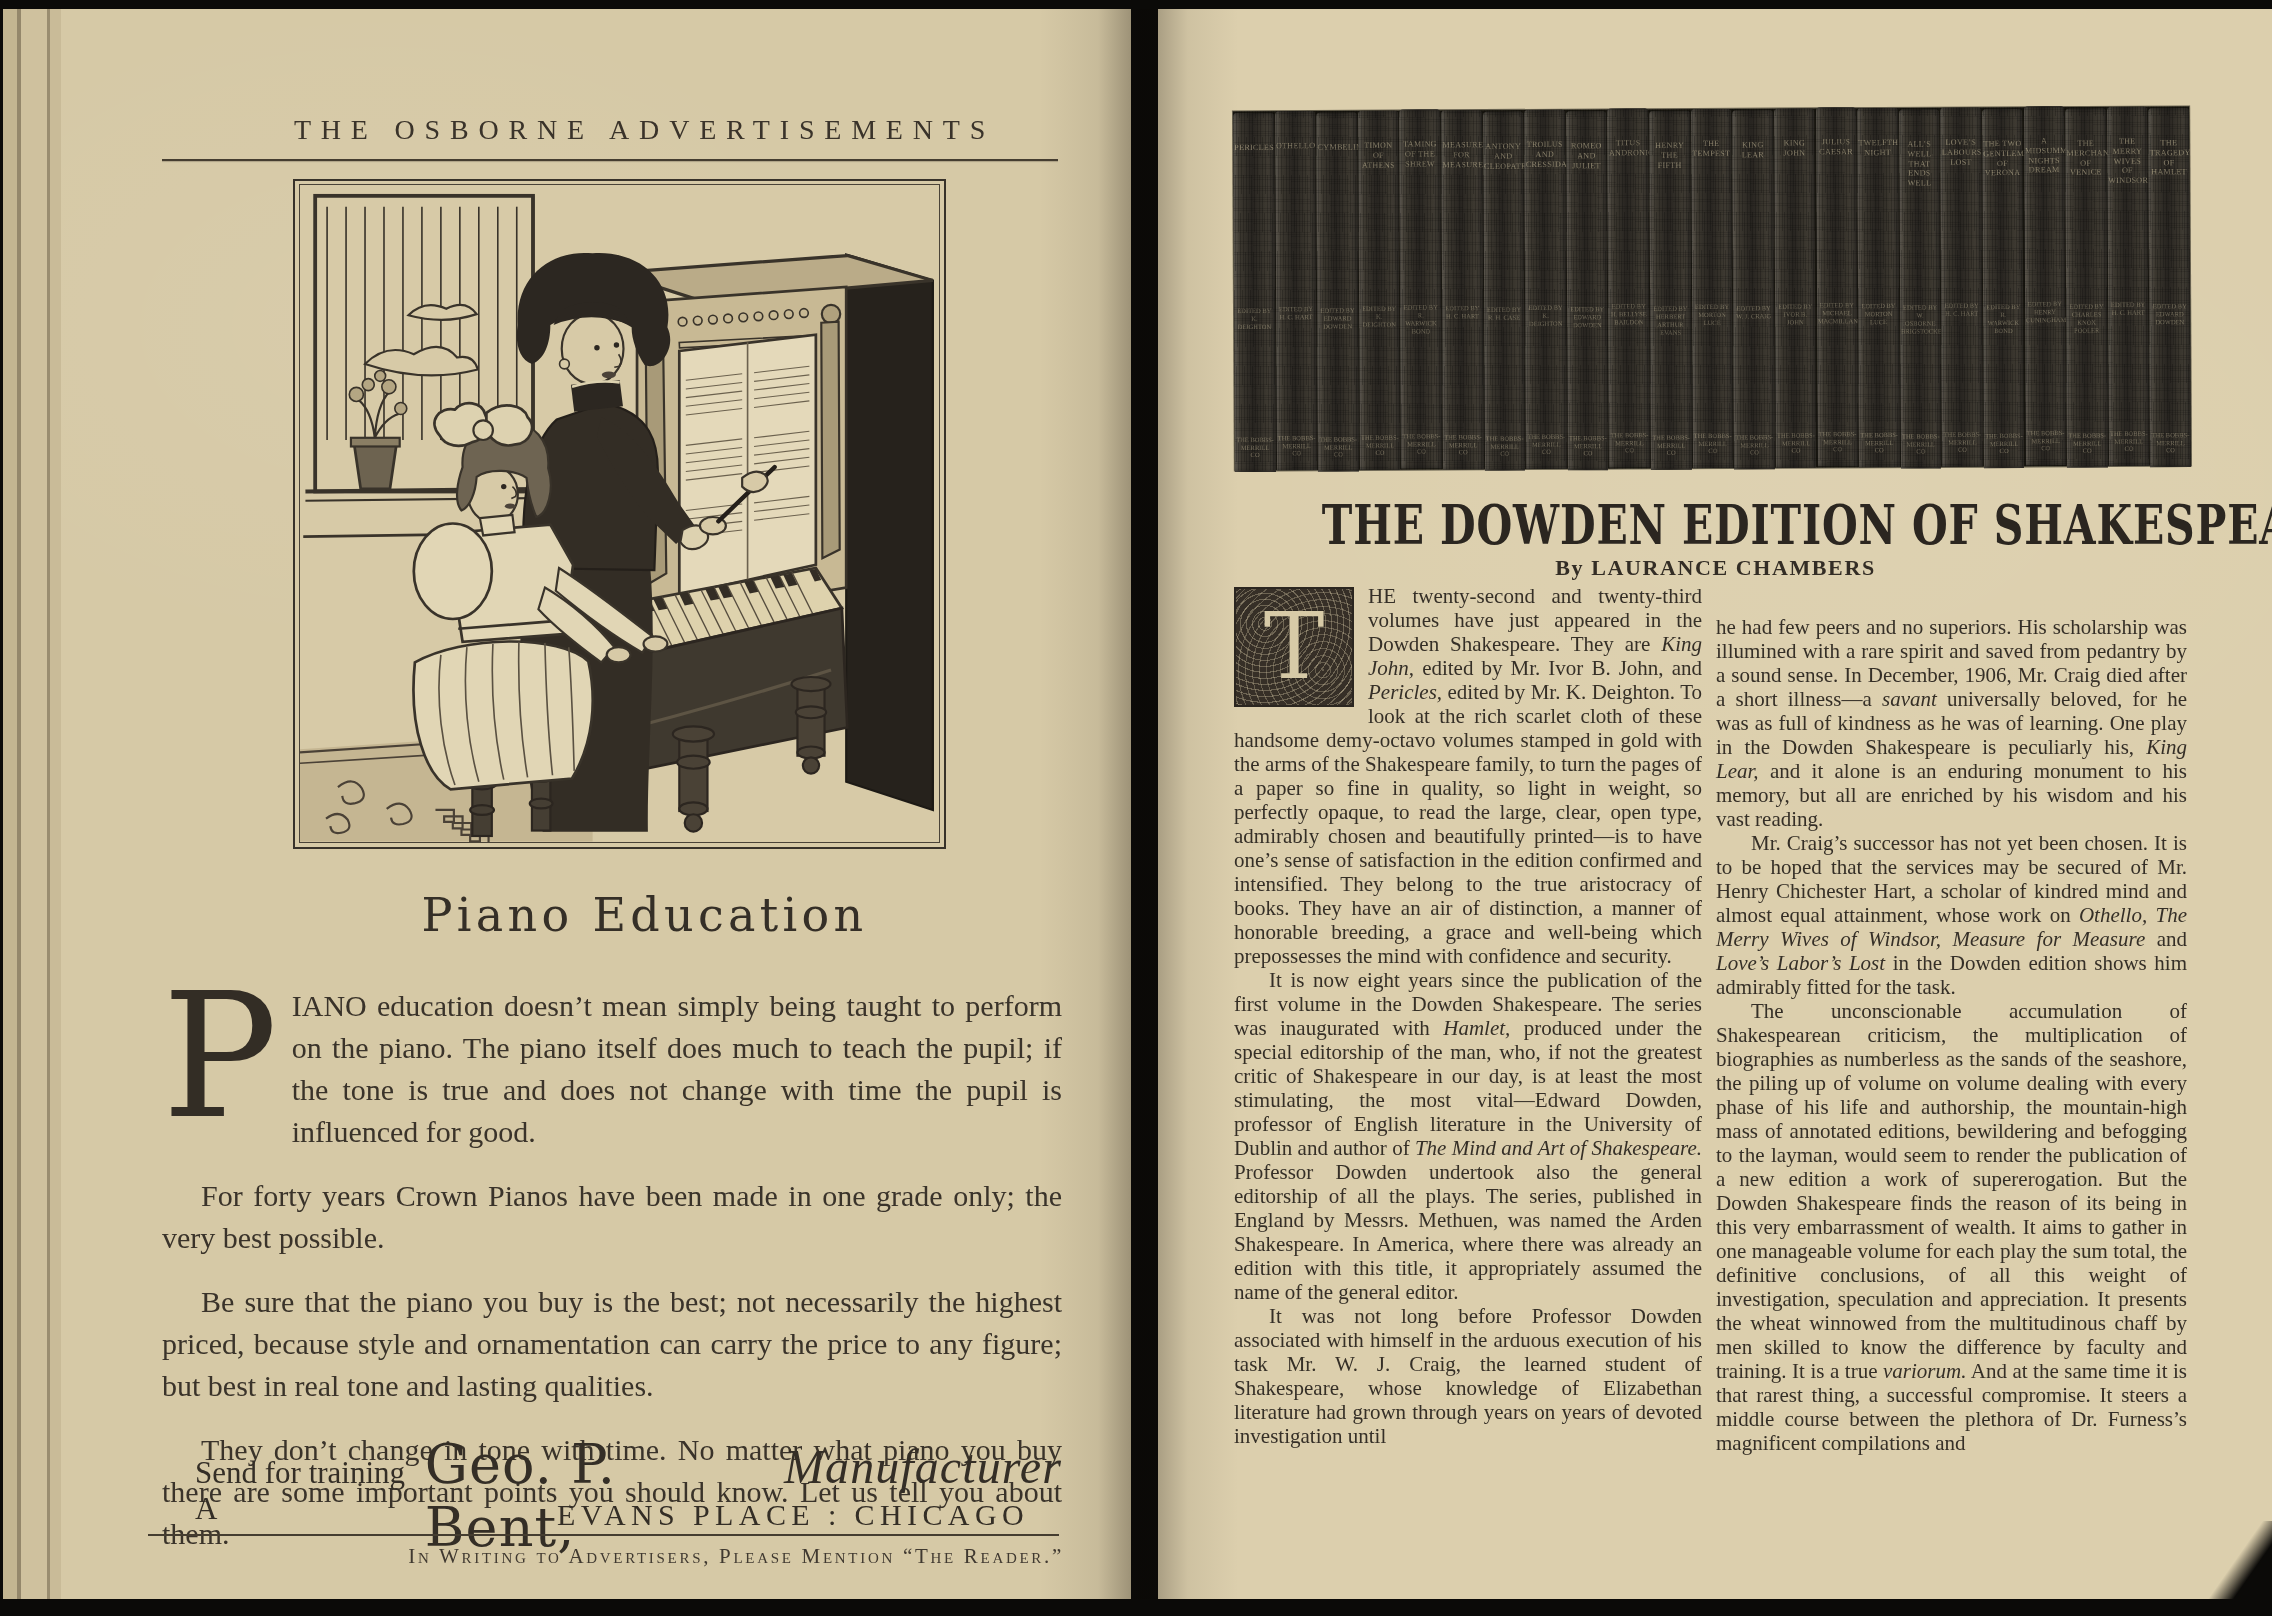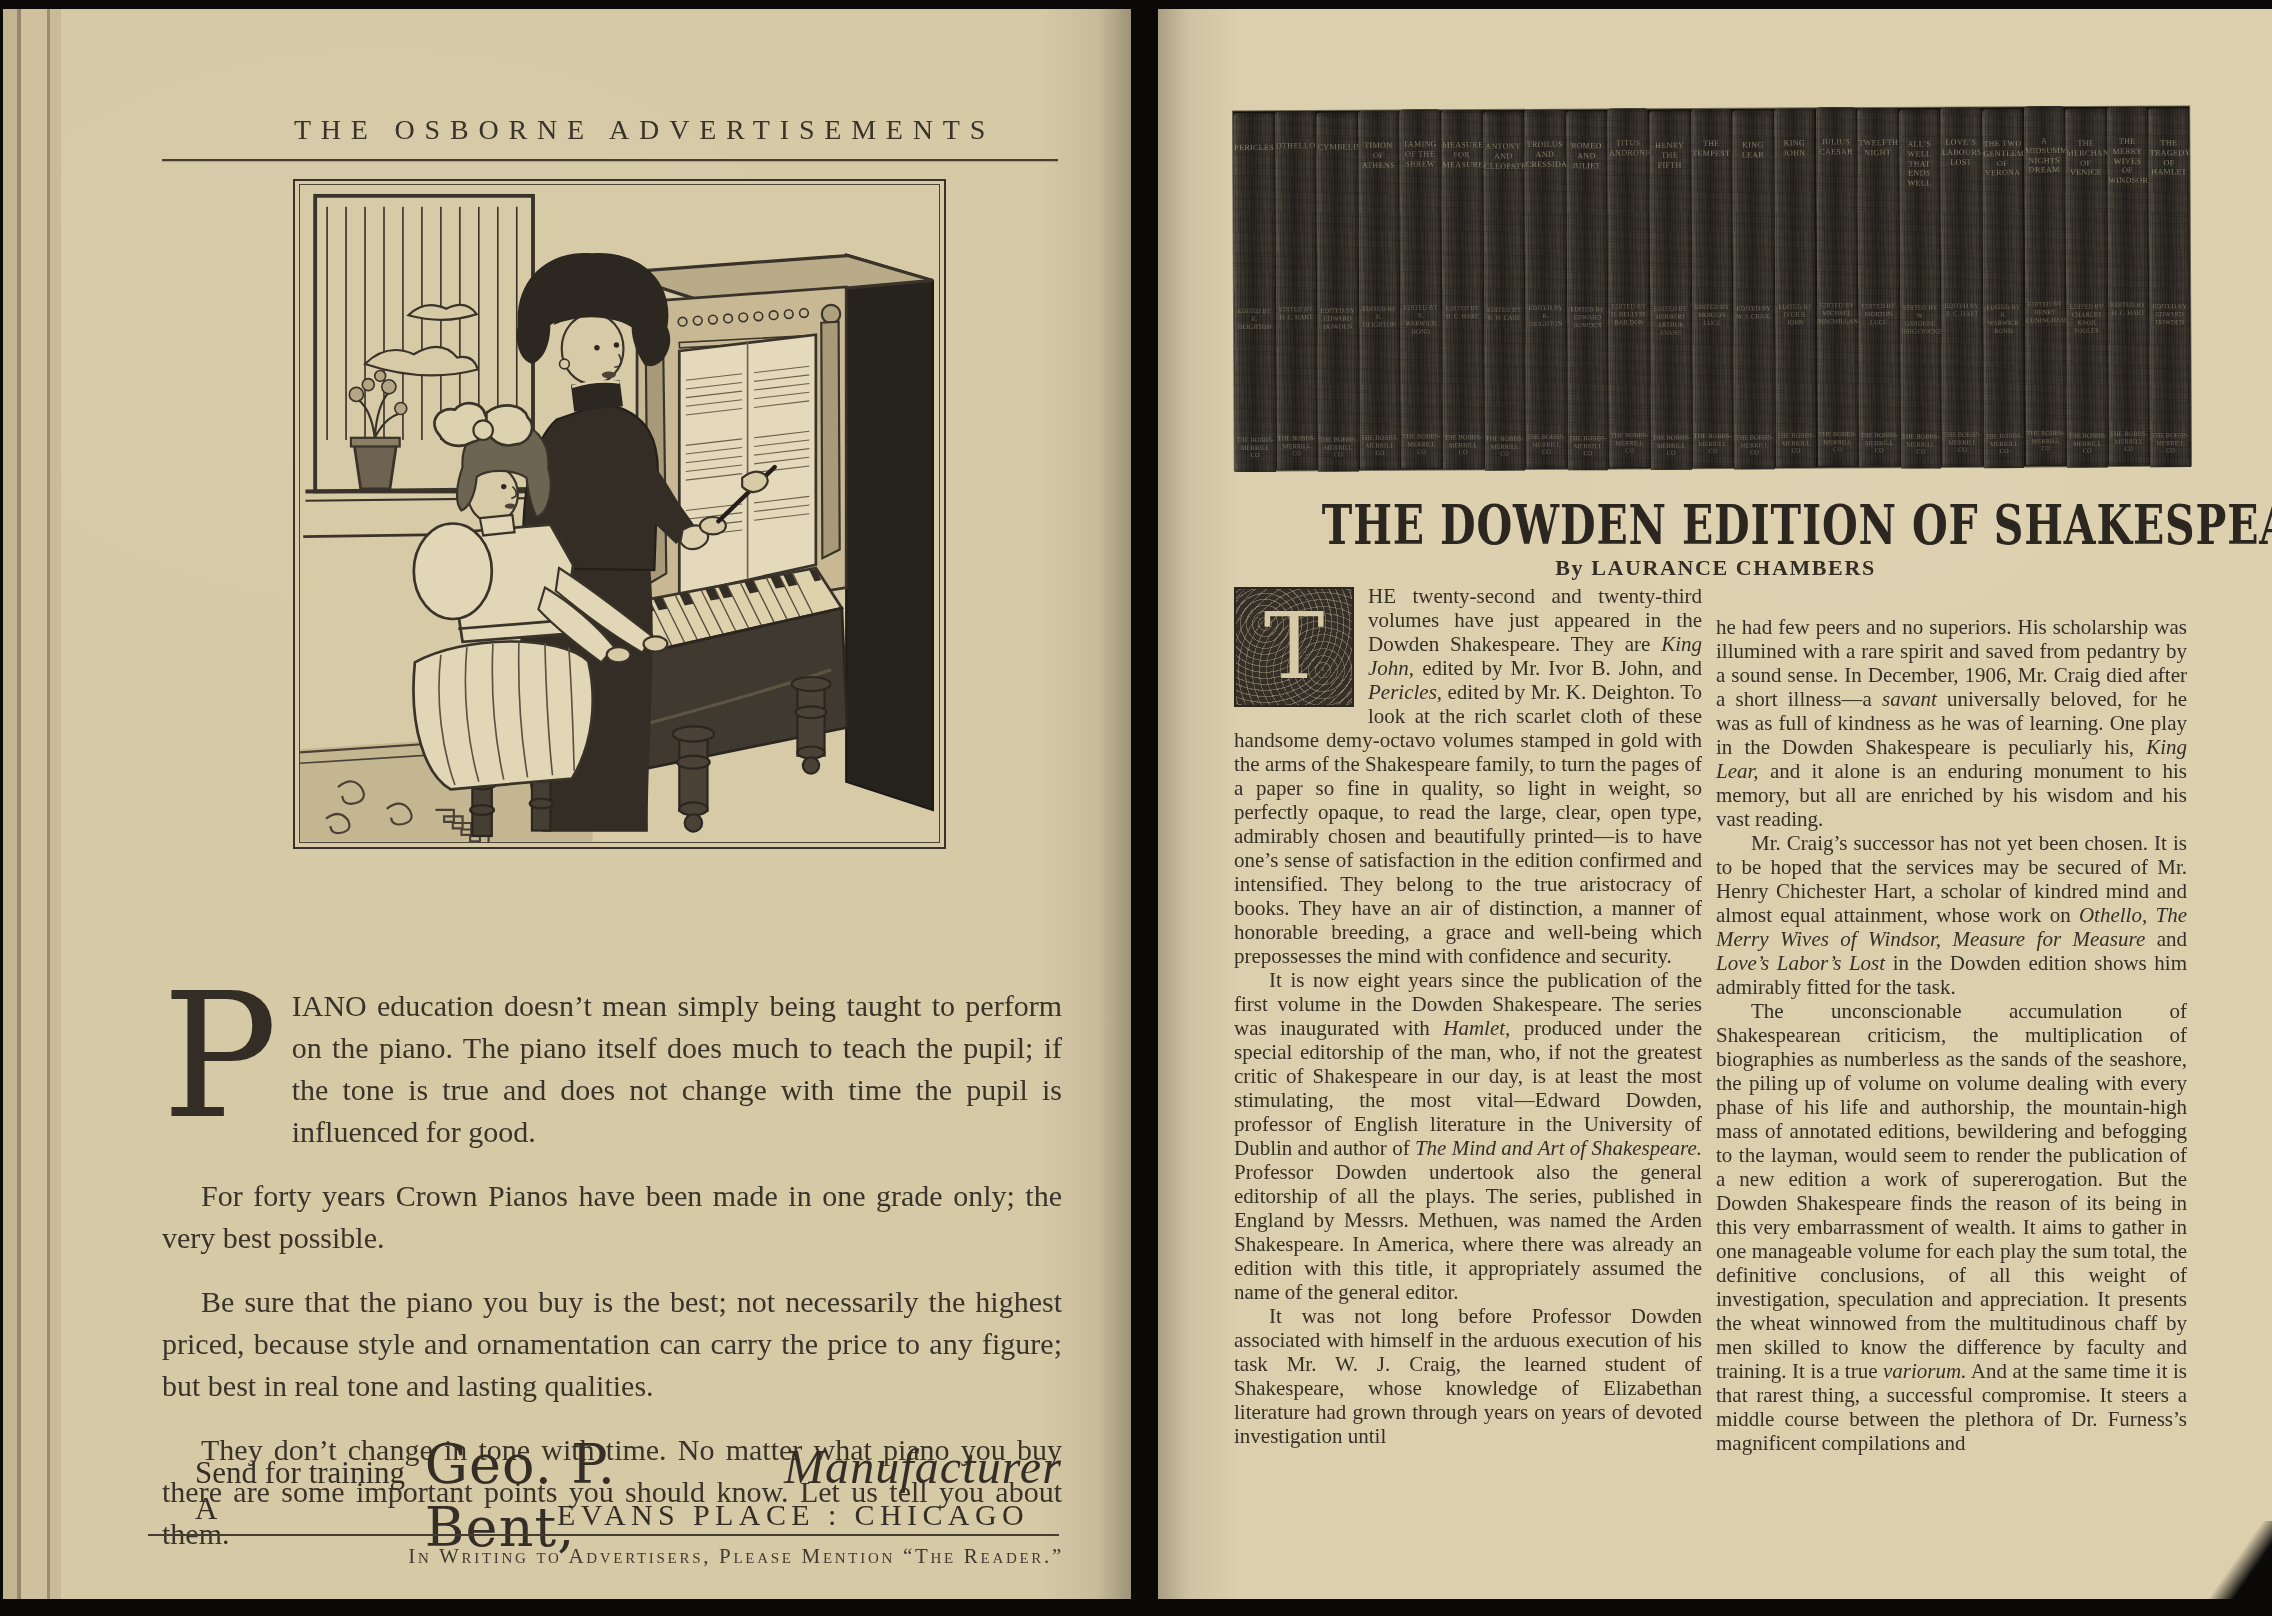--- a/index.html
+++ b/index.html
@@ -372,20 +372,21 @@
           <path d="M300 520 C296 462 342 430 386 440 C430 436 462 470 458 522 C470 560 458 606 436 612 C424 584 420 560 418 540 C396 524 348 522 326 538 C324 566 314 594 298 600 C284 584 290 548 300 520 Z" fill="#6e6452" stroke="#39332a" stroke-width="4"></path>
           <path d="M258 462 C234 436 258 408 286 414 C302 396 336 398 342 424 C352 444 340 470 318 474 C296 486 268 482 258 462 Z" fill="#ddd2b0" stroke="#39332a" stroke-width="5"></path>
           <path d="M344 420 C372 398 412 404 420 428 C438 446 424 476 398 478 C372 486 348 470 344 446 Z" fill="#ddd2b0" stroke="#39332a" stroke-width="5"></path>
           <circle cx="338" cy="452" r="18" fill="#ddd2b0" stroke="#39332a" stroke-width="4"></circle>
           <path d="M332 614 L392 608 L396 640 L338 646 Z" fill="#e1d6b5" stroke="#39332a" stroke-width="4"></path>
         </g>
       </svg>
     </div>
   </div>
 
+  <div class="lp-headline">Piano Education</div>
   <div class="ad-paras" id="ad-paras">
       <p><span class="dropcap-p">P</span>IANO education doesn’t mean simply being taught to perform on the piano.  The piano itself does much to teach the pupil; if the tone is true and does not change with time the pupil is influenced for good.</p>
       <p class="indent">For forty years Crown Pianos have been made in one grade only; the very best possible.</p>
       <p class="indent">Be sure that the piano you buy is the best; not necessarily the highest priced, because style and ornamentation can carry the price to any figure; but best in real tone and lasting qualities.</p>
       <p class="indent">They don’t change in tone with time.  No matter what piano you buy there are some important points you should know.  Let us tell you about them.</p>
     </div>
 
   <div class="sig-row">
     <span class="ad-cta">Send for training A</span>
     <span class="sig-name">Geo. P. Bent,</span>

